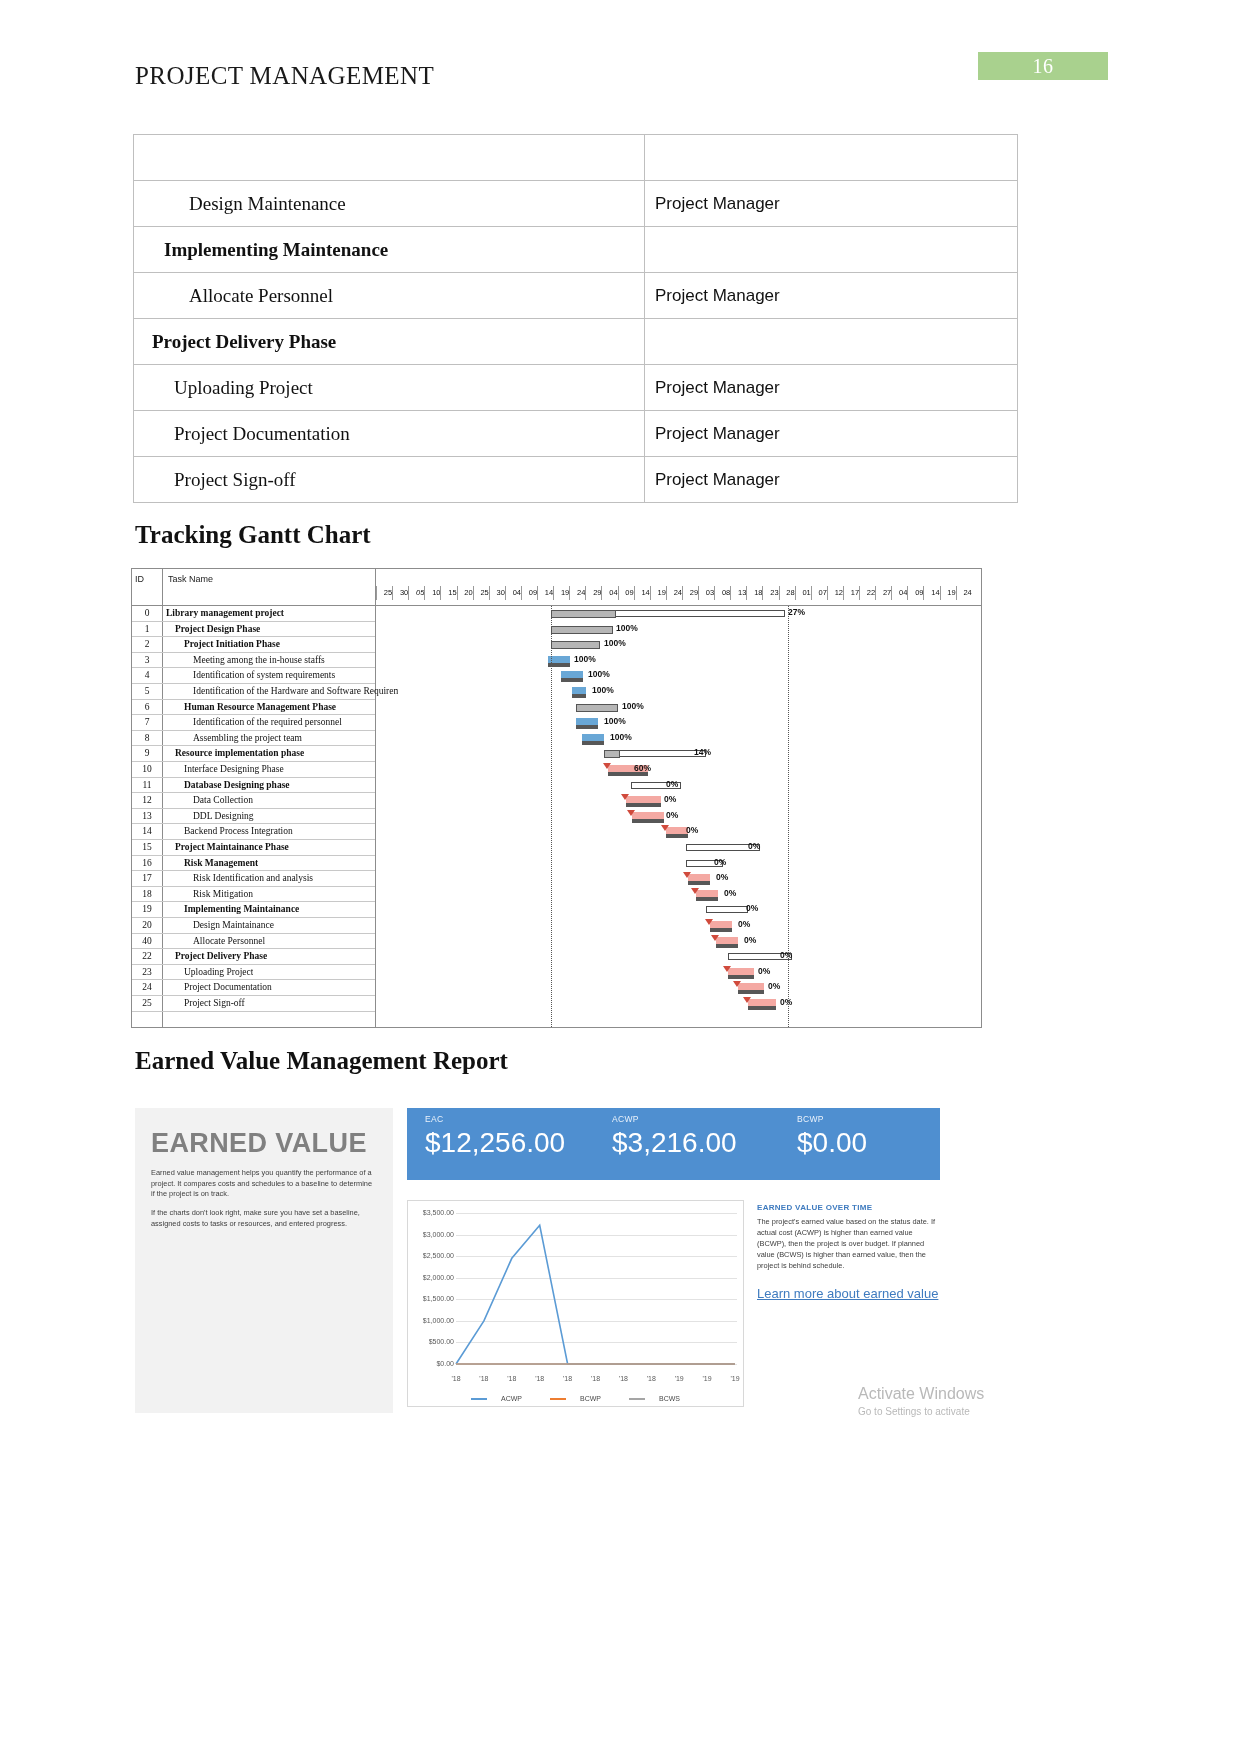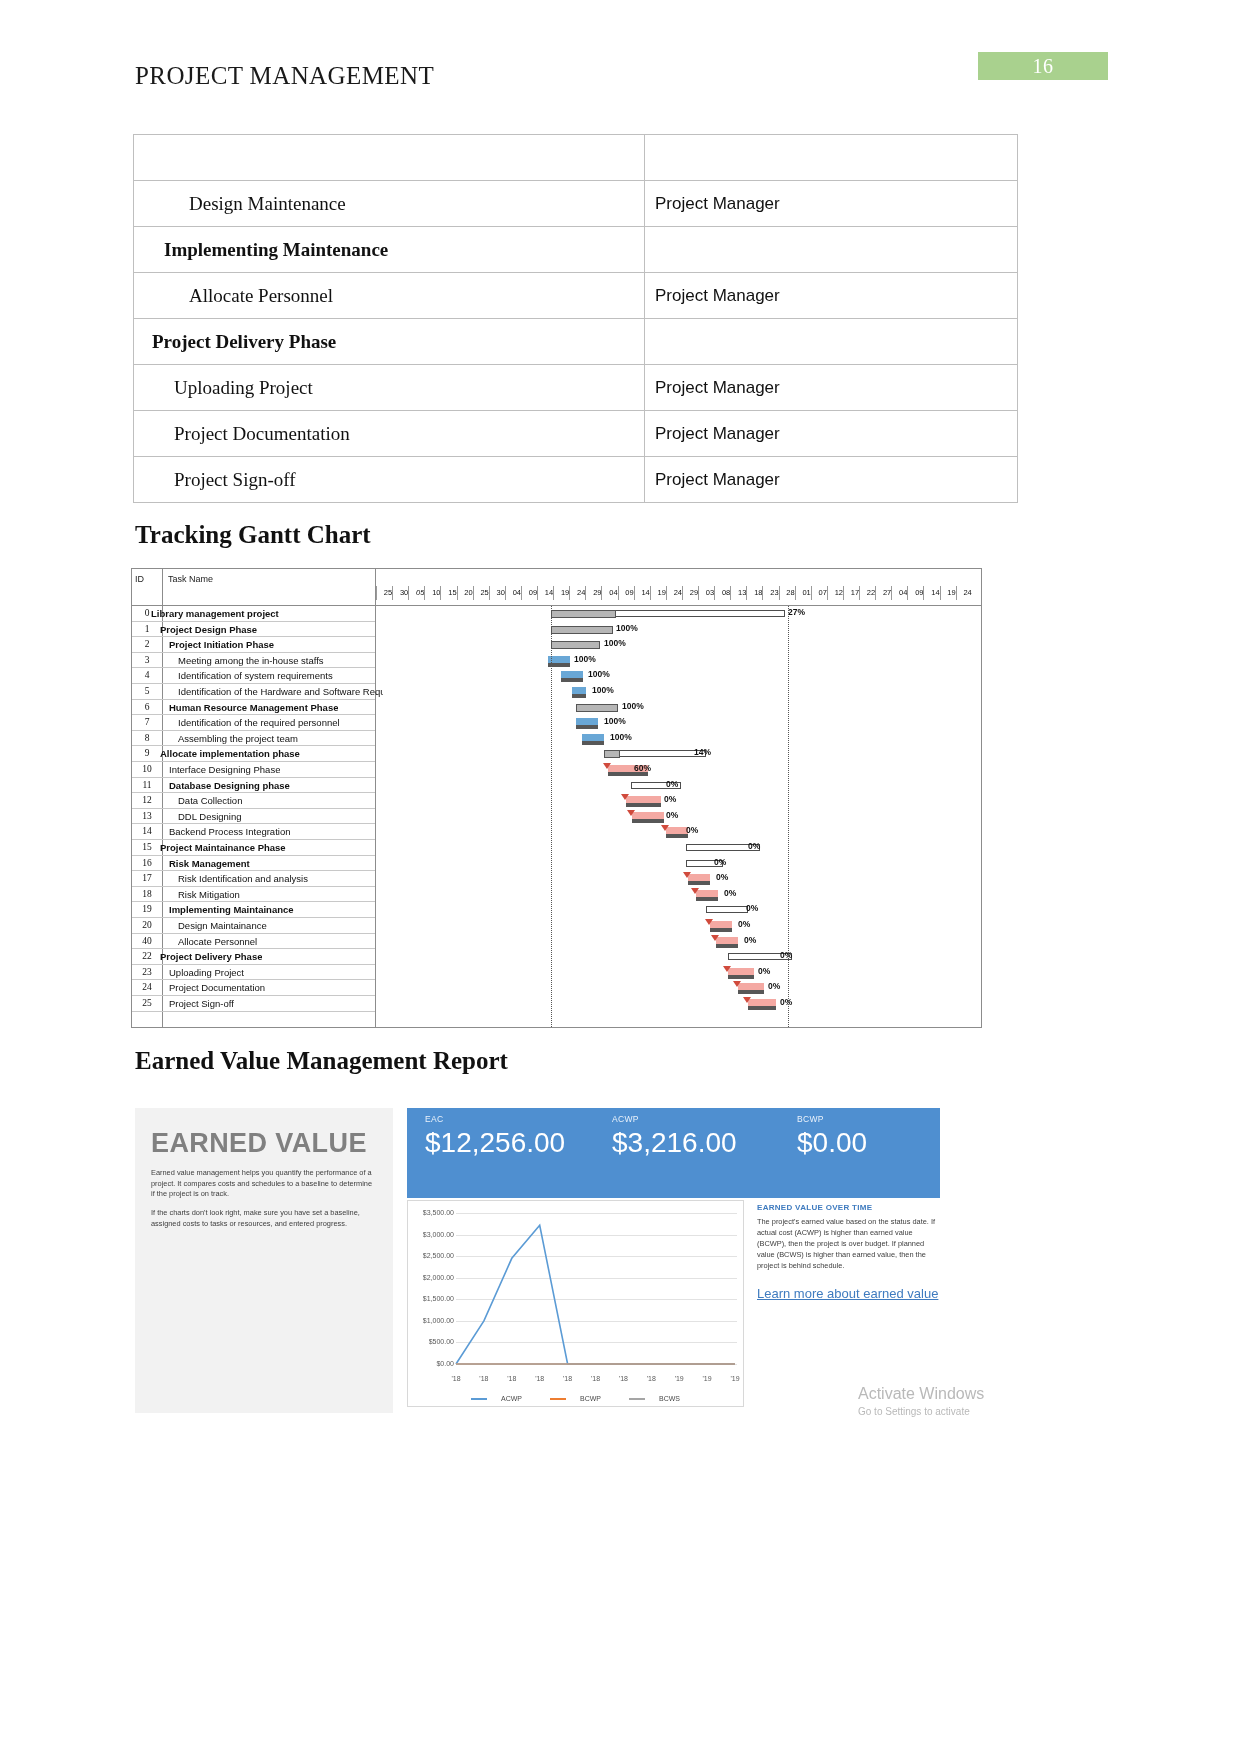--- a/index.html
+++ b/index.html
@@ -59,22 +59,22 @@
   .g-head .hid{position:absolute;left:3px;top:5px;font-size:9px;color:#222;}
   .g-head .hname{position:absolute;left:36px;top:5px;font-size:9px;color:#222;}
   .col-id{position:absolute;left:0;top:0;width:30px;height:458px;border-right:1px solid #8c8c8c;}
   .col-name{position:absolute;left:30px;top:0;width:213px;height:458px;border-right:1px solid #8c8c8c;}
   .tl{position:absolute;left:244px;top:0;right:0;height:458px;}
   .gid{
     position:absolute;width:30px;text-align:center;font-size:9.5px;color:#111;
     font-family:"Liberation Serif",serif;
   }
   .gname{
-    position:absolute;left:19px;font-size:9.5px;color:#111;
-    font-family:Liberation Sans, sans-serif;white-space:nowrap;text-align:right;
+    position:absolute;left:34px;font-size:9.5px;color:#111;
+    font-family:Liberation Serif, serif;white-space:nowrap;text-align:right;
   }
   .gname.b{font-weight:bold;}
   .rowline{position:absolute;left:0;width:243px;height:1px;background:#c8c8c8;}
 
   
   .tl-months{position:absolute;left:0;top:0;width:100%;height:15px;}
   .tl-mon{
     position:absolute;top:1px;font-size:8px;color:#111;
     border-left:1px solid #9a9a9a;padding-left:2px;height:14px;white-space:nowrap;
   }
@@ -106,21 +106,21 @@
     color:#808080;letter-spacing:.4px;
   }
   .ev-p{
     position:absolute;left:16px;width:226px;font-size:7.4px;color:#3d3d3d;
     line-height:1.45;
   }
   #ev-p1{top:60px;}
   #ev-p2{top:100px;}
 
   .kpi{
-    position:absolute;left:272px;top:0;width:533px;height:90px;background:#4f8fd0;
+    position:absolute;left:272px;top:0;width:533px;height:72px;background:#4f8fd0;
   }
   .kpi-cell{position:absolute;top:0;height:72px;}
   .kpi-lbl{
     position:absolute;top:6px;left:0;font-family:"Liberation Sans",sans-serif;
     font-size:8.5px;color:#eaf2fb;letter-spacing:.3px;
   }
   .kpi-val{
     position:absolute;top:19px;left:0;font-family:"Liberation Sans",sans-serif;
     font-size:28px;color:#ffffff;white-space:nowrap;
   }
@@ -362,21 +362,21 @@
         <div class="gid" style="top: 132.6px;">6</div>
         <div class="gname b" style="top: 132.6px; padding-left: 18px; max-width: 205px; overflow: hidden;">Human Resource Management Phase</div>
         <div class="rowline" style="top: 145.2px;"></div>
         <div class="gid" style="top: 148.2px;">7</div>
         <div class="gname" style="top: 148.2px; padding-left: 27px; max-width: 205px; overflow: hidden;">Identification of the required personnel</div>
         <div class="rowline" style="top: 160.8px;"></div>
         <div class="gid" style="top: 163.8px;">8</div>
         <div class="gname" style="top: 163.8px; padding-left: 27px; max-width: 205px; overflow: hidden;">Assembling the project team</div>
         <div class="rowline" style="top: 176.4px;"></div>
         <div class="gid" style="top: 179.4px;">9</div>
-        <div class="gname b" style="top: 179.4px; padding-left: 9px; max-width: 205px; overflow: hidden;">Allocate implementation phase</div>
+        <div class="gname b" style="top: 179.4px; padding-left: 9px; max-width: 205px; overflow: hidden;">Resource implementation phase</div>
         <div class="rowline" style="top: 192px;"></div>
         <div class="gid" style="top: 195px;">10</div>
         <div class="gname" style="top: 195px; padding-left: 18px; max-width: 205px; overflow: hidden;">Interface Designing Phase</div>
         <div class="rowline" style="top: 207.6px;"></div>
         <div class="gid" style="top: 210.6px;">11</div>
         <div class="gname b" style="top: 210.6px; padding-left: 18px; max-width: 205px; overflow: hidden;">Database Designing phase</div>
         <div class="rowline" style="top: 223.2px;"></div>
         <div class="gid" style="top: 226.2px;">12</div>
         <div class="gname" style="top: 226.2px; padding-left: 27px; max-width: 205px; overflow: hidden;">Data Collection</div>
         <div class="rowline" style="top: 238.8px;"></div>

